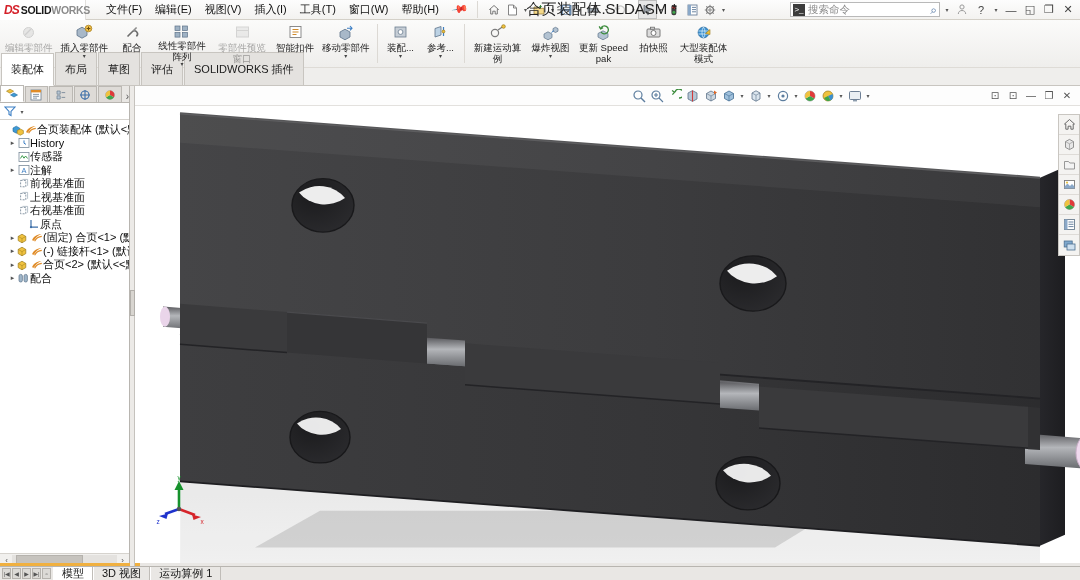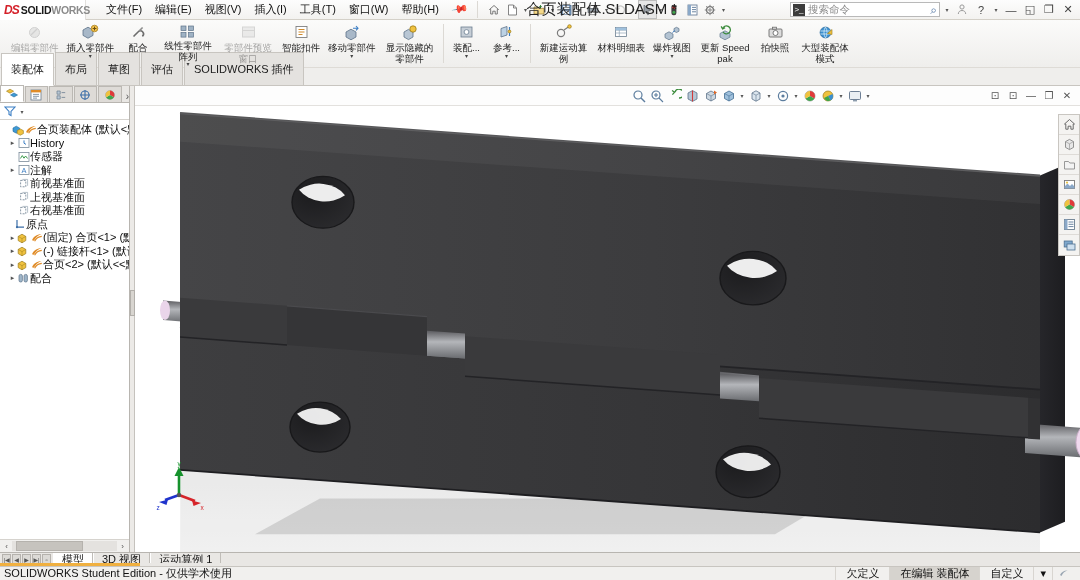--- a/index.html
+++ b/index.html
@@ -37,21 +37,21 @@
     width:150px; height:15px; background:#fff; border:1px solid #b9b9b9;
     display:flex; align-items:center; font-size:10.5px; color:#8a8a8a; padding-left:2px;
   }
   .search-sq{ width:12px;height:12px;background:#3c3c3c;color:#fff;font-size:8px;display:flex;align-items:center;justify-content:center;margin-right:3px;}
   .win-btn{ width:16px;height:16px;display:flex;align-items:center;justify-content:center;font-size:11px;color:#444;}
 
   
   .ribbon{
     height:48px; background:linear-gradient(#fbfbfa,#efeeec);
     border-bottom:1px solid #dedbd6; display:flex; align-items:stretch;
-    flex:0 0 48px; padding-left:7px;
+    flex:0 0 48px; padding-left:1px;
   }
   .rgroup{ display:flex; align-items:stretch; }
   .rsep{ width:1px; background:#dcd9d4; margin:4px 3px; }
   .rbtn{
     display:flex; flex-direction:column; align-items:center; justify-content:flex-start;
     padding:3px 4px 0; min-width:40px; cursor:default; position:relative;
   }
   .rbtn.active{ background:#c3c3c3; outline:1px solid #9a9a9a; }
   .rbtn.disabled{ opacity:.38; }
   .rbtn .gi{ height:19px; display:flex; align-items:center; justify-content:center; }
@@ -349,29 +349,20 @@
       <div class="rbtn">
         <span class="gi">
           <svg width="18" height="17" viewBox="0 0 18 17">
               <path d="M3 8 8 5.2 13 8v5L8 15.8 3 13Z" fill="#a8b8c8" stroke="#5d7289" stroke-width=".8"></path>
               <path d="M10 4.2h5M13 2l2 2.2-2 2.2" fill="none" stroke="#3b7ec4" stroke-width="1.1"></path>
             </svg>
         </span>
         <span class="lbl">移动零部件</span>
         <span class="dd">▾</span>
       </div>
-      <div class="rbtn">
-        <span class="gi">
-          <svg width="17" height="17" viewBox="0 0 17 17">
-              <path d="M3 8 7.5 5.4 12 8v5l-4.5 2.6L3 13Z" fill="#b8c6d4" stroke="#5d7289" stroke-width=".8"></path>
-              <circle cx="12" cy="5" r="3.2" fill="#f0c23f" stroke="#9b7a18" stroke-width=".8"></circle>
-            </svg>
-        </span>
-        <span class="lbl">显示隐藏的零部件</span>
-      </div>
     </div>
 
     <div class="rsep"></div>
 
     <div class="rgroup">
       <div class="rbtn">
         <span class="gi">
           <svg width="17" height="17" viewBox="0 0 17 17">
               <rect x="3" y="3" width="11" height="10" fill="#c6ced6" stroke="#6b7e90" stroke-width=".8"></rect>
               <circle cx="8.5" cy="8" r="2.4" fill="#fff" stroke="#6b7e90" stroke-width=".8"></circle>
@@ -398,30 +389,20 @@
     <div class="rgroup">
       <div class="rbtn">
         <span class="gi">
           <svg width="18" height="17" viewBox="0 0 18 17">
               <circle cx="6" cy="9" r="3.6" fill="none" stroke="#7c7c7c" stroke-width="1.2"></circle>
               <path d="M9 6 14 2.5" stroke="#7c7c7c" stroke-width="1.2"></path>
               <circle cx="14.5" cy="2.5" r="1.8" fill="#f0c23f" stroke="#9b7a18" stroke-width=".7"></circle>
             </svg>
         </span>
         <span class="lbl">新建运动算例</span>
-      </div>
-      <div class="rbtn">
-        <span class="gi">
-          <svg width="17" height="17" viewBox="0 0 17 17">
-              <rect x="2.5" y="3.5" width="11" height="9" fill="#fff" stroke="#6b7e90" stroke-width=".8"></rect>
-              <path d="M2.5 6.2h11M2.5 9h11M6.3 3.5v9" stroke="#8fa3b6" stroke-width=".7"></path>
-              <rect x="2.5" y="3.5" width="11" height="2.7" fill="#9fc0dc"></rect>
-            </svg>
-        </span>
-        <span class="lbl">材料明细表</span>
       </div>
       <div class="rbtn">
         <span class="gi">
           <svg width="18" height="17" viewBox="0 0 18 17">
               <path d="M2 10 6 7.8 10 10v3.6L6 15.8 2 13.6Z" fill="#b3c3d2" stroke="#5d7289" stroke-width=".7"></path>
               <path d="M11 4.6 13.5 3.3 16 4.6v2.6l-2.5 1.3L11 7.2Z" fill="#b3c3d2" stroke="#5d7289" stroke-width=".7"></path>
               <path d="M9.5 8.5 11.8 6.6" stroke="#3b7ec4" stroke-width="1"></path>
             </svg>
         </span>
         <span class="lbl">爆炸视图</span>
@@ -589,21 +570,21 @@
         <div class="tnode" style="padding-left:17px;">
           <span class="tico">
             <svg width="12" height="12" viewBox="0 0 12 12">
                 <path d="M2.6 2.4h5.2v6.4H2.6z" fill="none" stroke="#7a8b9a" stroke-width=".9" stroke-dasharray="2 1.2"></path>
                 <path d="M4.4 1.4h5.2v6.4" fill="none" stroke="#9aa8b5" stroke-width=".7"></path>
               </svg>
           </span>
           <span class="tlbl">右视基准面</span>
         </div>
 
-        <div class="tnode" style="padding-left:13px;">
+        <div class="tnode" style="padding-left:27px;">
           <span class="tico">
             <svg width="12" height="12" viewBox="0 0 12 12">
                 <path d="M3 2v7.2h7" fill="none" stroke="#3b6ea8" stroke-width="1.2"></path>
                 <circle cx="3" cy="9.2" r="1.1" fill="#3b6ea8"></circle>
               </svg>
           </span>
           <span class="tlbl">原点</span>
         </div>
 
         <div class="tnode" style="padding-left:8px;">
@@ -971,32 +952,18 @@
       <div class="navbtn">◀</div>
       <div class="navbtn">▶</div>
       <div class="navbtn">▶|</div>
       <div class="navbtn">▫</div>
     </div>
     <div class="btab sel">模型</div>
     <div class="btab">3D 视图</div>
     <div class="btab">运动算例 1</div>
   </div>
 
-  <div class="statusbar">
-    <span>SOLIDWORKS Student Edition - 仅供学术使用</span>
-    <div class="st-right">
-      <div class="st-cell">欠定义</div>
-      <div class="st-cell st-hl">在编辑 装配体</div>
-      <div class="st-cell">自定义</div>
-      <div class="st-cell" style="padding:0 6px;">▾</div>
-      <div class="st-cell" style="padding:0 6px;">
-        <svg width="11" height="11" viewBox="0 0 11 11">
-            <path d="M1 7c1.5-3 4-4.6 7.5-4.5-2.4.5-4.8 2.6-6 5.4Z" fill="#9aa6b2"></path>
-          </svg>
-      </div>
-    </div>
-  </div>
 
   <div class="progressbar">
     <div class="pb-fill"></div>
     <div class="pb-rest"></div>
   </div>
 </div>
 
 </body></html>

